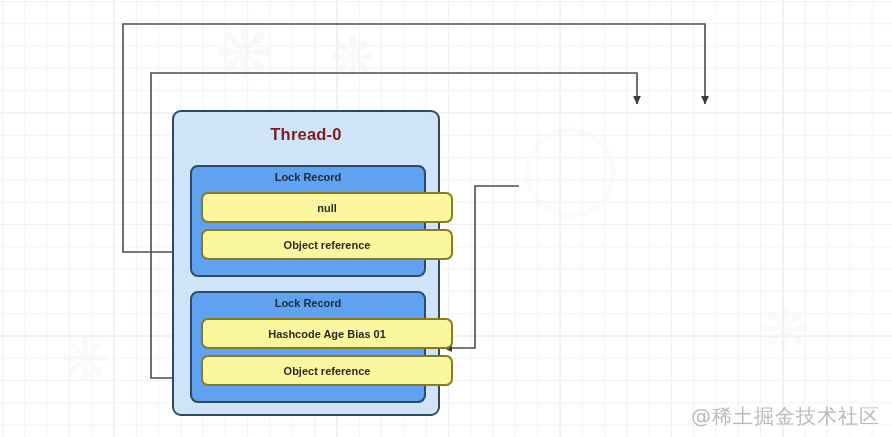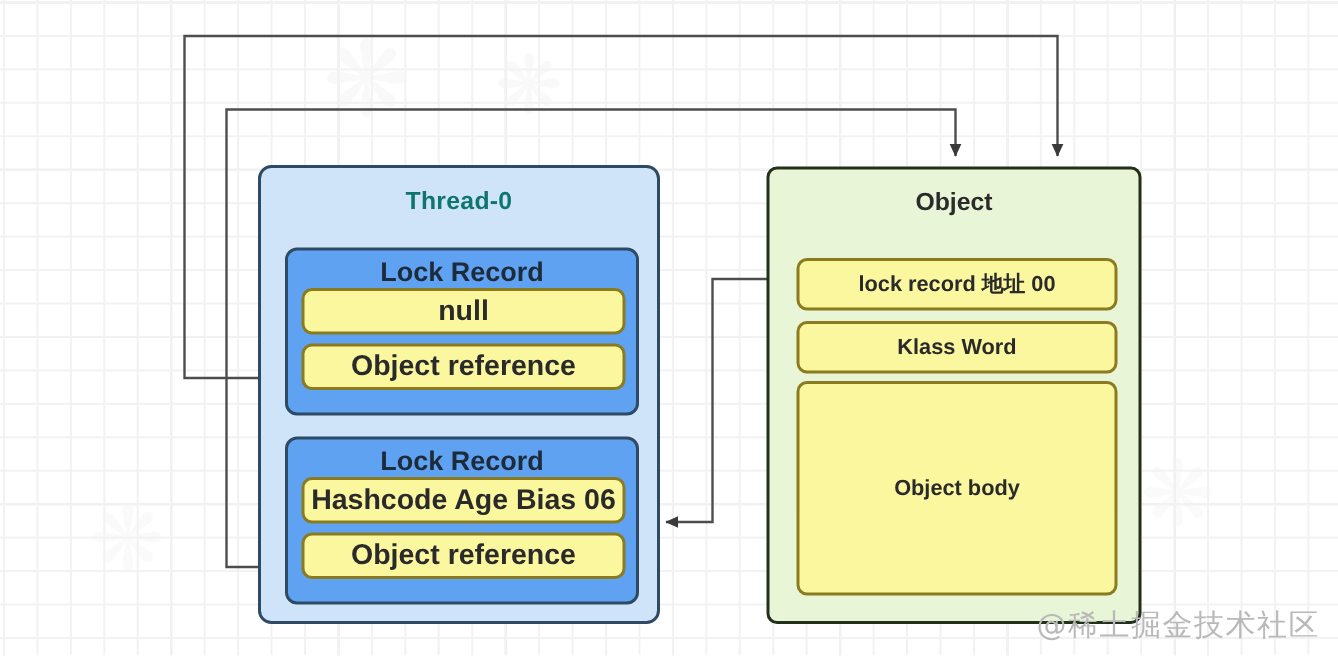--- a/index.html
+++ b/index.html
@@ -63,57 +63,57 @@
     border-radius: 9px;
     box-sizing: border-box;
   }
   .thread-title {
     position: absolute;
     left: 0; right: 0;
     top: 13px;
     text-align: center;
     font-size: 16.5px;
     font-weight: bold;
-    color: #0f766e;
+    color: #7f1d1d;
     letter-spacing: 0.2px;
   }
 
   .lock-record {
     position: absolute;
     left: 16px;
     width: 236px;
     background: #5fa2f2;
     border: 2px solid #2e4a64;
     border-radius: 8px;
     box-sizing: border-box;
   }
   .lock-record.first { top: 53px; height: 112px; }
   .lock-record.second { top: 179px; height: 112px; }
   .lr-title {
     position: absolute;
     left: 0; right: 0;
     top: 4px;
     text-align: center;
-    font-size: 18px;
+    font-size: 11px;
     font-weight: bold;
     color: #1e2b3a;
   }
   .slot {
     position: absolute;
     left: 9px;
-    width: 216px;
+    width: 252px;
     height: 31px;
     background: #fbf79f;
     border: 2px solid #8a7b1f;
     border-radius: 7px;
     box-sizing: border-box;
     display: flex;
     align-items: center;
     justify-content: center;
-    font-size: 19px;
+    font-size: 11px;
     font-weight: bold;
     color: #2a2a2a;
   }
   .slot.row1 { top: 25px; }
   .slot.row2 { top: 62px; text-align: center; }
 
   
   .object-panel {
     position: absolute;
     left: 511px;
@@ -196,27 +196,21 @@
     <div class="thread-title">Thread-0</div>
 
     <div class="lock-record first">
       <div class="lr-title">Lock Record</div>
       <div class="slot row1">null</div>
       <div class="slot row2">Object reference</div>
     </div>
 
     <div class="lock-record second">
       <div class="lr-title">Lock Record</div>
-      <div class="slot row1">Hashcode Age Bias 06</div>
+      <div class="slot row1">Hashcode Age Bias 01</div>
       <div class="slot row2">Object reference</div>
     </div>
   </div>
 
-  <div class="object-panel">
-    <div class="object-title">Object</div>
-    <div class="obj-slot markword">lock  record 地址 00</div>
-    <div class="obj-slot klassword">Klass Word</div>
-    <div class="obj-slot body">Object body</div>
-  </div>
 
   <div class="corner-watermark">@稀土掘金技术社区</div>
 
 </div>
 
 </body></html>

